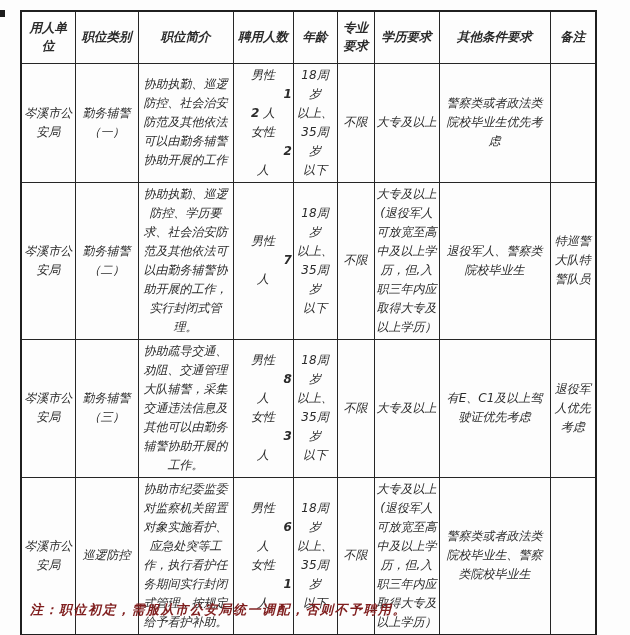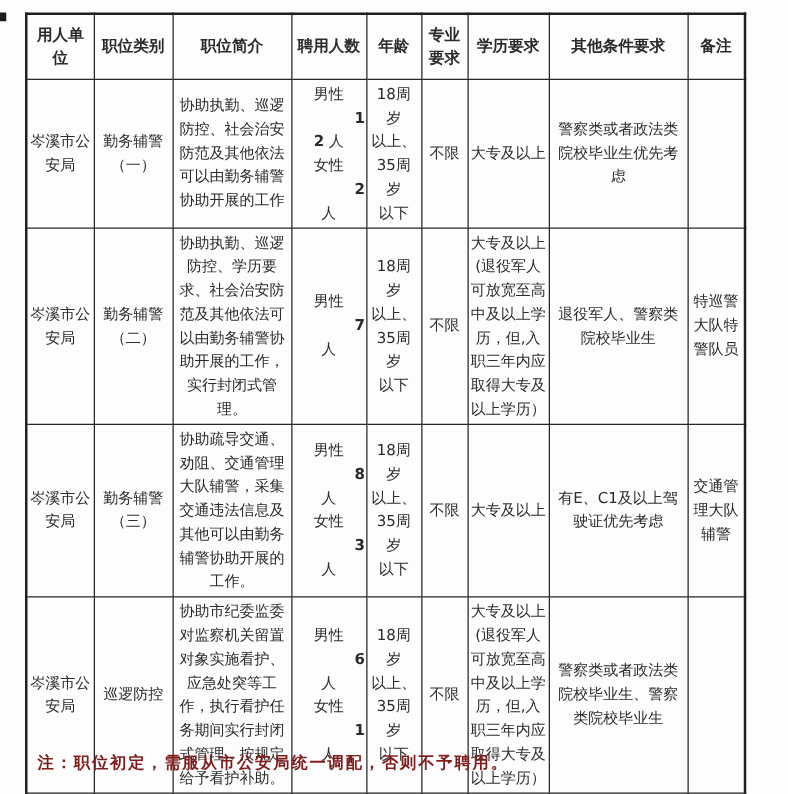--- a/index.html
+++ b/index.html
@@ -5,21 +5,21 @@
   html, body {
     margin: 0;
     padding: 0;
     width: 630px;
     height: 635px;
     background: #fdfdfd;
     font-family: "DejaVu Sans", "Liberation Sans", sans-serif;
     color: #2b2b2b;
     overflow: hidden;
   }
-  .page { position: relative; width: 630px; height: 512px; }
+  .page { position: relative; width: 630px; height: 512px; font-style: italic; }
 
   .edge-artifact {
     position: absolute;
     left: 0; top: 10px;
     width: 5px; height: 7px;
     background: #1c1c1c;
   }
 
   table.jobs {
     position: absolute;
@@ -131,21 +131,21 @@
       <td>协助疏导交通、劝阻、交通管理大队辅警，采集交通违法信息及其他可以由勤务辅警协助开展的工作。</td>
       <td>男性 <b>8</b> 人
 女性 <b>3</b> 人</td>
       <td>18周岁
 以上、
 35周岁
 以下</td>
       <td>不限</td>
       <td>大专及以上</td>
       <td>有E、C1及以上驾驶证优先考虑</td>
-      <td>交通管理大队辅警</td>
+      <td>退役军人优先考虑</td>
     </tr>
 
     <tr style="height:149px">
       <td>岑溪市公安局</td>
       <td>巡逻防控</td>
       <td>协助市纪委监委对监察机关留置对象实施看护、应急处突等工作，执行看护任务期间实行封闭式管理，按规定给予看护补助。</td>
       <td>男性 <b>6</b> 人
 女性 <b>1</b> 人</td>
       <td>18周岁
 以上、

